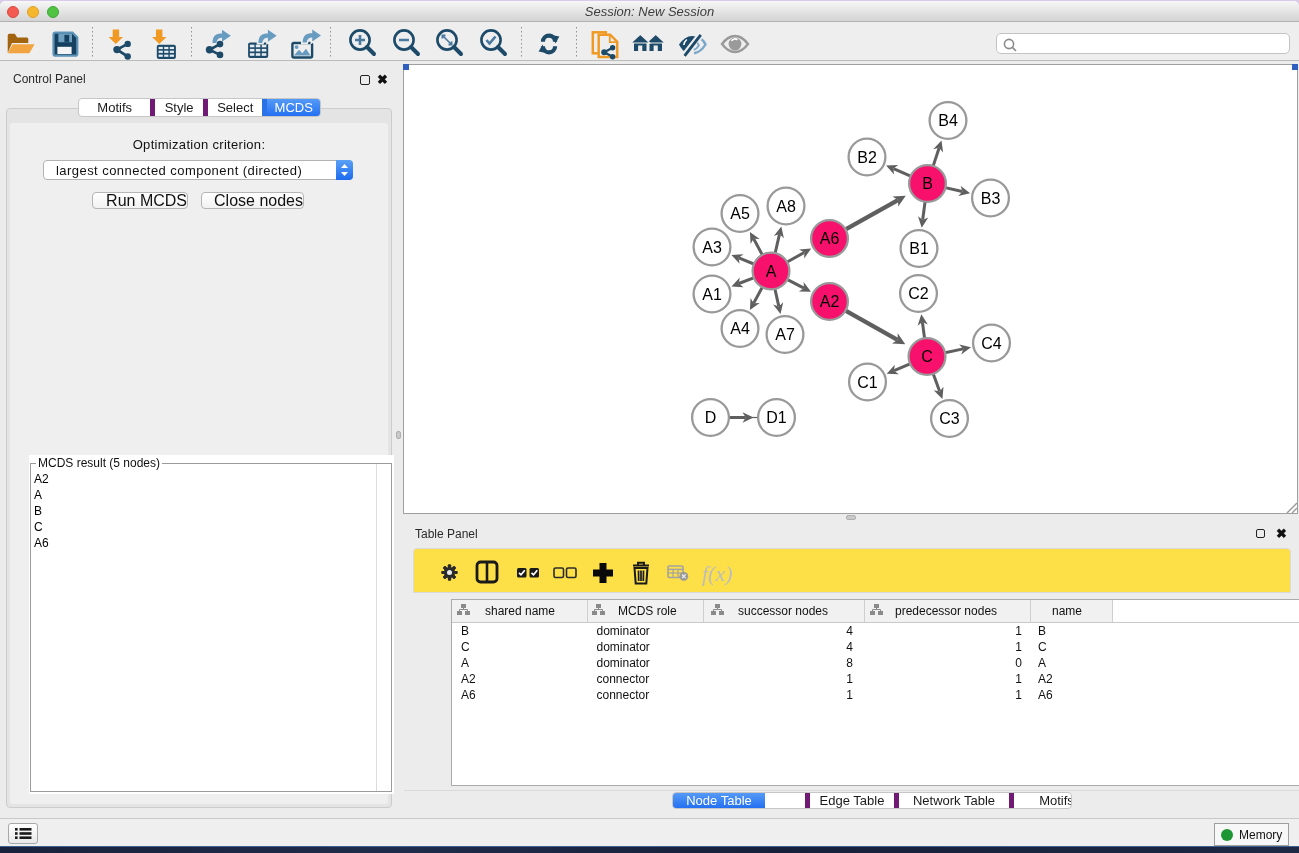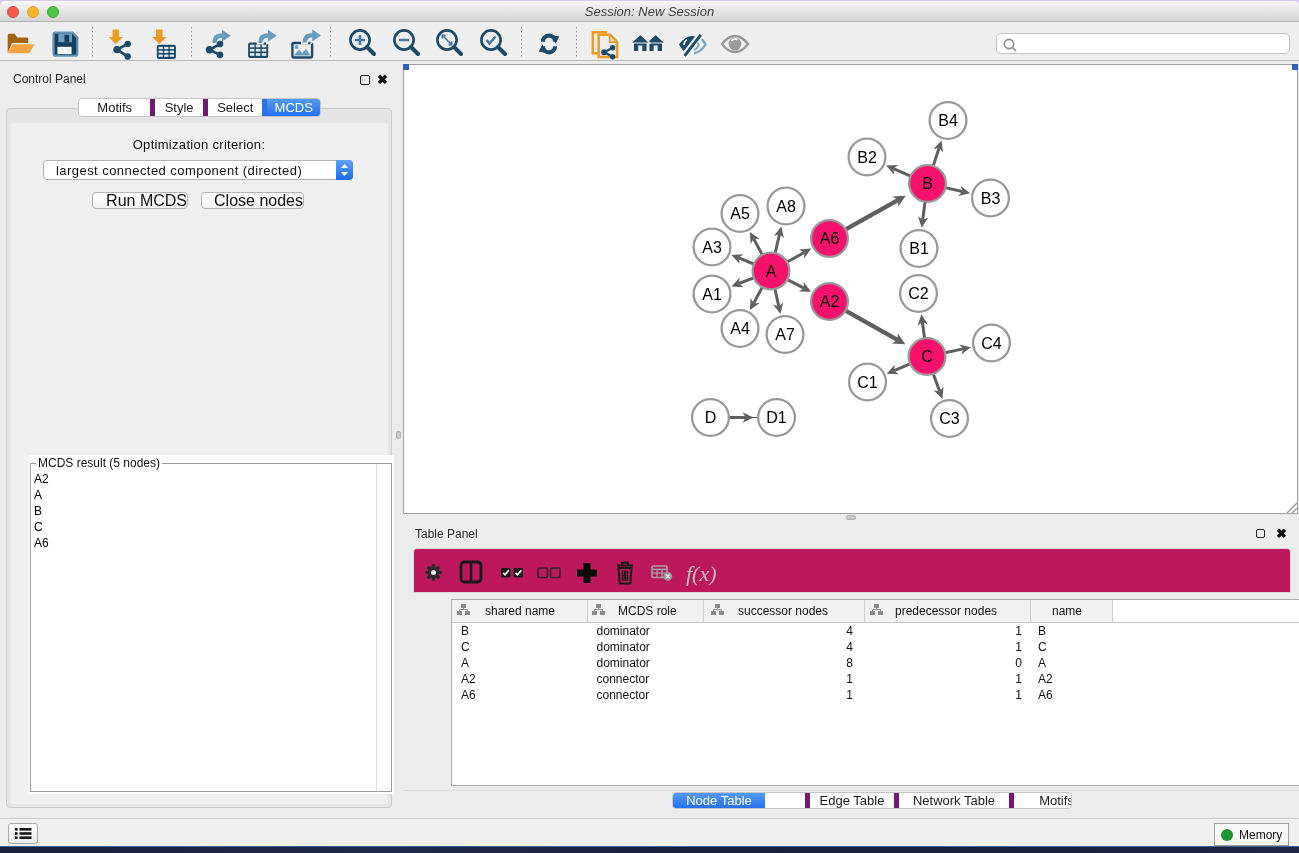--- a/index.html
+++ b/index.html
@@ -44,21 +44,21 @@
 #nettitle { position:absolute; left:0; top:0; width:100%; height:22px; background:linear-gradient(#f6f6f6,#d4d4d4); border-bottom:1px solid #a0a0a0; border-radius:4px 4px 0 0; }
 .bluecorner { position:absolute; width:6px; height:6px; background:#2e5fbe; top:-1px; z-index:1; }
 #nettitle { z-index:2; }
 #nettitle .t-red { left:8px; background:#f25a52; border:1px solid #dc4840; }
 #nettitle .t-yel { left:28px; background:#f6b72e; border:1px solid #dfa023; }
 #nettitle .t-grn { left:48px; background:#50c343; border:1px solid #3ea735; }
 #nettitle .tl { top:5px; width:11px; height:11px; }
 #nettitle span { position:absolute; top:4px; width:100%; text-align:center; font-size:13px; color:#333; }
 
 #tp-title { position:absolute; left:415px; top:526px; font-size:12px; color:#2a2a2a; }
-#tp-toolbar { position:absolute; left:413px; top:547px; width:878px; height:45px; background:#be185d; border:1px solid #d9d9d9; border-radius:4px 4px 0 0; }
+#tp-toolbar { position:absolute; left:413px; top:547px; width:878px; height:45px; background:#fde047; border:1px solid #d9d9d9; border-radius:4px 4px 0 0;padding-left:16px; }
 #tbl { position:absolute; left:415px; top:598px; width:875px; height:187px; background:#fff; border:1px solid #ababab; font-size:12px; color:#111;margin-left:36px; }
 #tbl-head { position:absolute; left:0; top:0; width:660px; height:22px; background:#f1f1f1; }
 #tbl-headline { position:absolute; left:0; top:22px; width:873px; border-top:1px solid #c9c9c9; }
 
 #bot-tabs { left:672px; top:791px; height:17px; font-size:13px; }
 
 #statusbar { position:absolute; left:0; top:817px; width:1299px; height:28px; background:#efefef; border-top:1px solid #c9c9c9; }
 #darkstrip { position:absolute; left:0; top:846px; width:1299px; height:7px; background:linear-gradient(90deg,#18223c,#1e2b4a 30%,#16203a 60%,#1c2844); border-top:1px solid #3e5f92; }
 #memorybtn { position:absolute; left:1214px; top:822px; width:75px; height:23px; background:#f7f7f7; border:1px solid #9f9f9f; font-size:12px; color:#111; }
 #listbtn { position:absolute; left:8px; top:822px; width:30px; height:21px; background:linear-gradient(#ffffff,#e9e9e9); border:1px solid #a8a8a8; border-radius:3px; }

